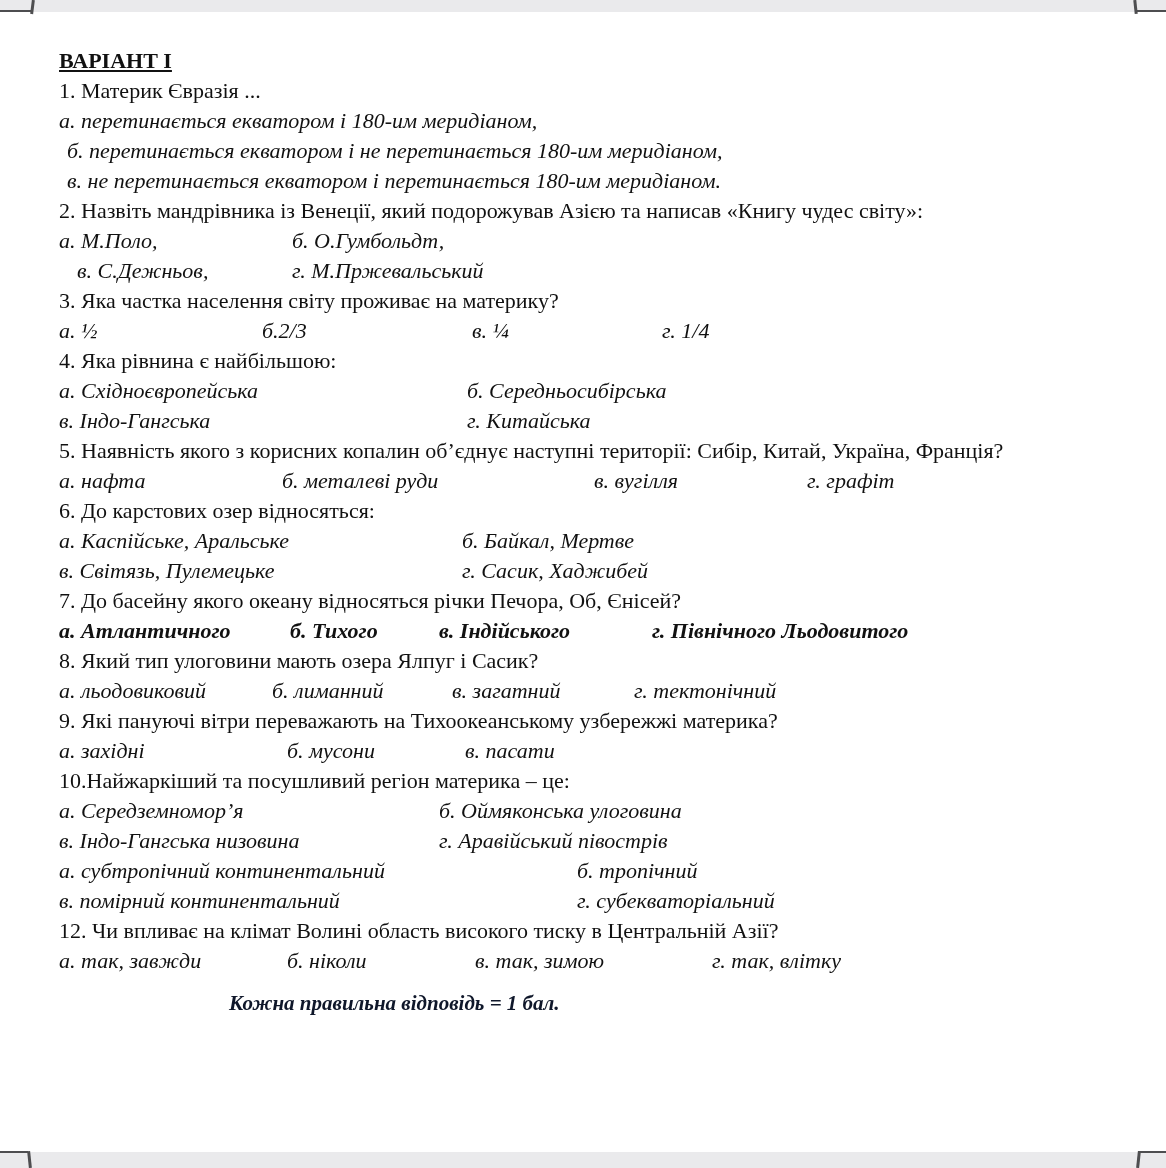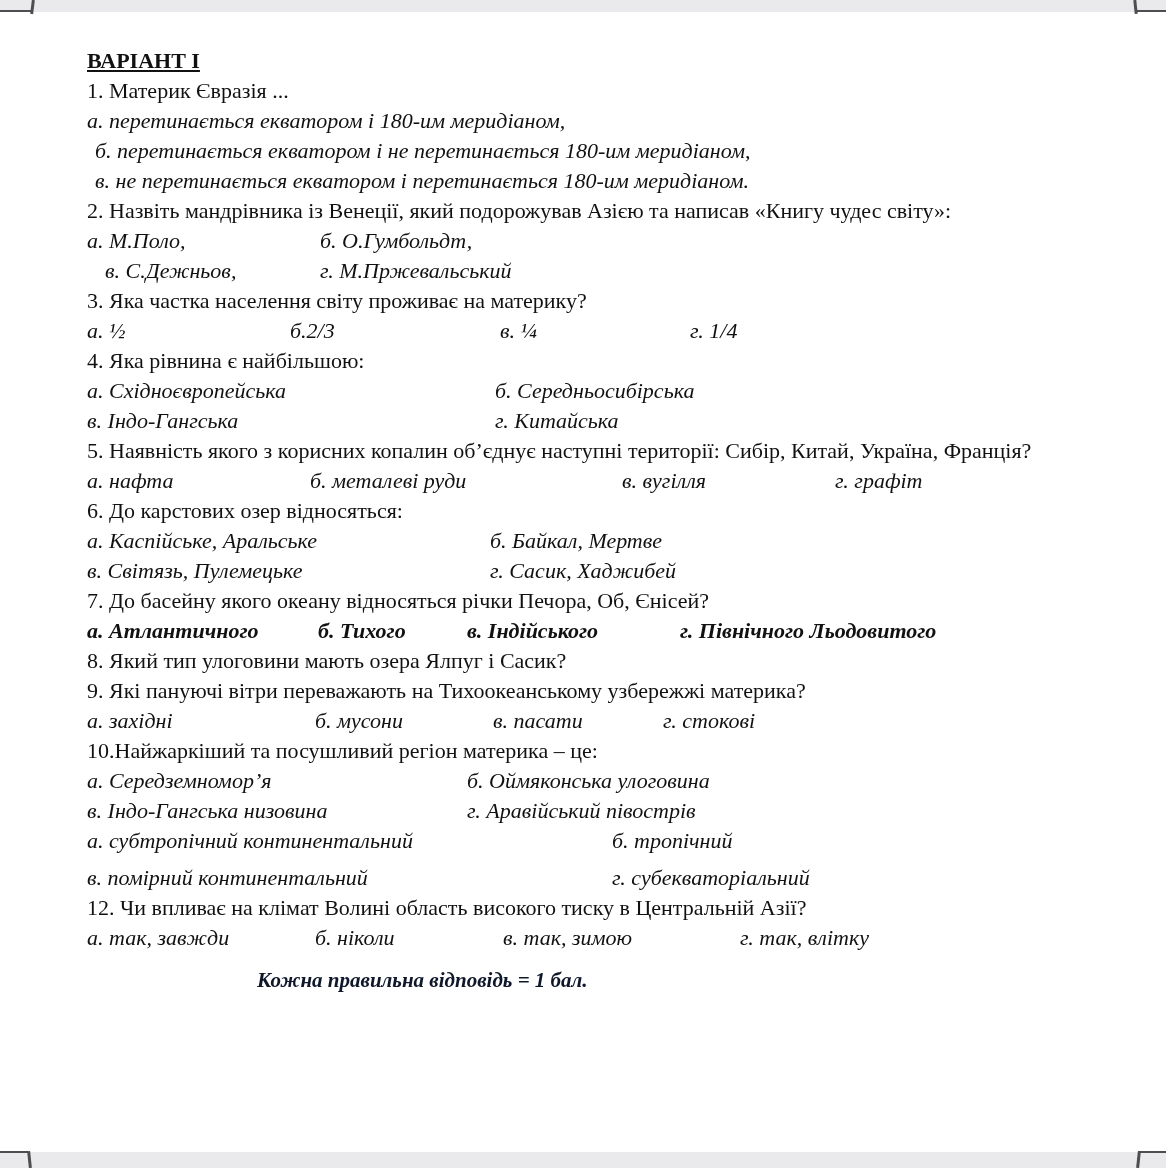--- a/index.html
+++ b/index.html
@@ -23,21 +23,21 @@
   .corner-mark.br{left:1137px;bottom:0;height:17px;transform:rotate(6deg);}
   .corner-mark.h{height:2px;}
   .corner-mark.h-tl{left:0;top:10px;width:31px;}
   .corner-mark.h-tr{left:1135px;top:10px;width:31px;}
   .corner-mark.h-bl{left:0;bottom:15px;width:28px;}
   .corner-mark.h-br{left:1138px;bottom:15px;width:28px;}
 
   .sheet{
     position:absolute;top:12px;bottom:16px;left:0;right:0;
     background:#ffffff;
-    padding:34px 111px 0 87px;
+    padding:34px 111px 0 59px;
     box-sizing:border-box;
     font-size:22px;
     line-height:30px;
     z-index:0;
   }
   .title{
     font-weight:bold;
     text-decoration:underline;
     margin:0;
     font-size:22px;
@@ -52,21 +52,21 @@
   .opts{display:grid;}
   .cols-q2{grid-template-columns:233px auto;}
   .cols-q3{grid-template-columns:203px 210px 190px auto;}
   .cols-q4{grid-template-columns:408px auto;}
   .cols-q5{grid-template-columns:223px 312px 213px auto;}
   .cols-q6{grid-template-columns:403px auto;}
   .cols-q7{grid-template-columns:231px 149px 213px auto;font-weight:bold;}
   .cols-q8{grid-template-columns:213px 180px 182px auto;}
   .cols-q9{grid-template-columns:228px 178px 170px auto;}
   .cols-q10{grid-template-columns:380px auto;}
-  .cols-q11{grid-template-columns:518px auto;gap:7px;}
+  .cols-q11{grid-template-columns:518px auto;}
   .cols-q12{grid-template-columns:228px 188px 237px auto;}
   .footer{
     margin:12px;
     padding-left:158px;
     font-weight:bold;
     font-style:italic;
     font-size:21px;
     color:#0f172a;
   }
 </style>
@@ -150,29 +150,34 @@
     <div class="opts cols-q7">
       <span class="opt">а. Атлантичного</span>
       <span class="opt">б. Тихого</span>
       <span class="opt">в. Індійського</span>
       <span class="opt">г. Північного Льодовитого</span>
     </div>
   </section>
 
   <section>
     <p class="q">8. Який тип улоговини мають озера Ялпуг і Сасик?</p>
+    <div class="opts cols-q8">
+      <span class="opt">а. льодовиковий</span>
+      <span class="opt">б. лиманний</span>
+      <span class="opt">в. загатний</span>
+      <span class="opt">г. тектонічний</span>
+    </div>
   </section>
 
   <section>
     <p class="q">9. Які пануючі вітри переважають на Тихоокеанському узбережжі материка?</p>
     <div class="opts cols-q9">
       <span class="opt">а. західні</span>
       <span class="opt">б. мусони</span>
       <span class="opt">в. пасати</span>
-      <span class="opt">г. стокові</span>
     </div>
   </section>
 
   <section>
     <p class="q">10.Найжаркіший та посушливий регіон материка – це:</p>
     <div class="opts cols-q10">
       <span class="opt">а. Середземномор’я</span>
       <span class="opt">б. Оймяконська улоговина</span>
       <span class="opt">в. Індо-Гангська низовина</span>
       <span class="opt">г. Аравійський півострів</span>

